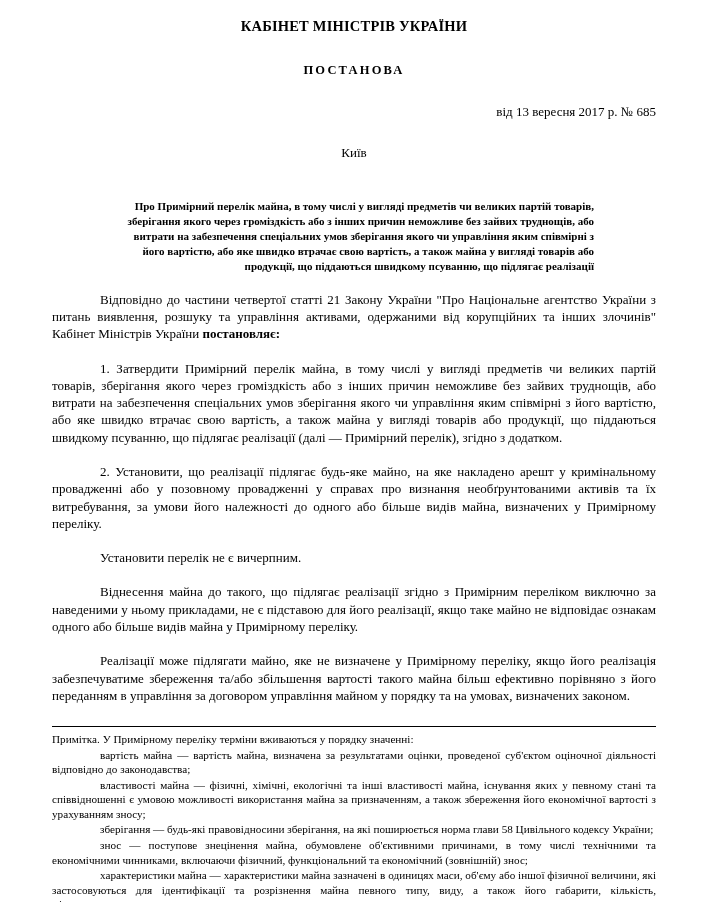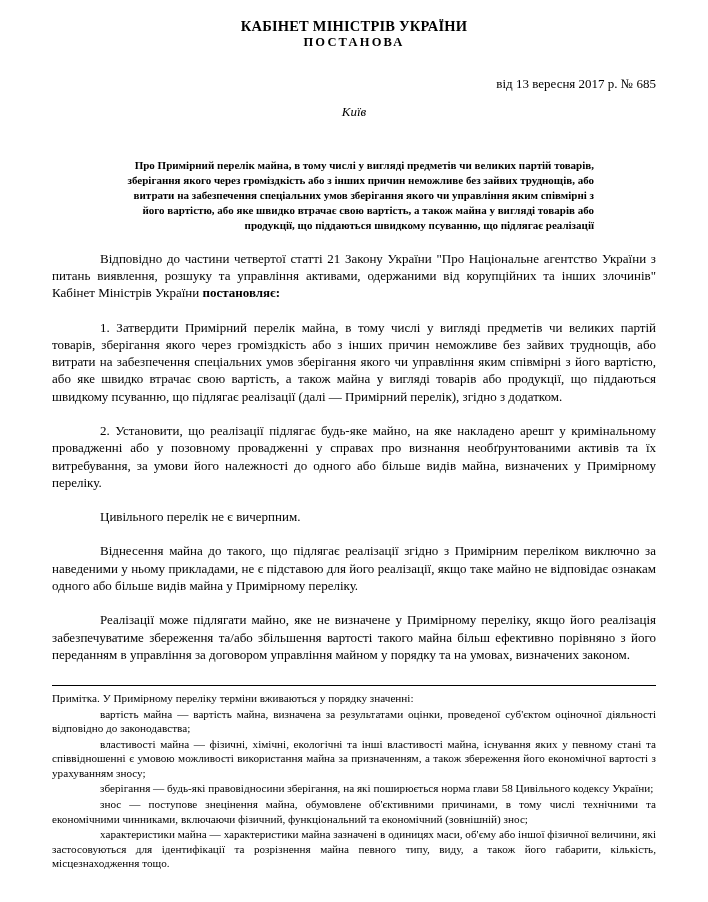--- a/index.html
+++ b/index.html
@@ -25,31 +25,31 @@
     font-weight: bold;
     font-size: 14.5px;
     letter-spacing: 0.2px;
     margin-top: 4px;
   }
   .doc-type {
     text-align: center;
     font-weight: bold;
     font-size: 12.5px;
     letter-spacing: 2.2px;
+    margin-top: 28px;
   }
   .doc-date {
     text-align: right;
     font-size: 13px;
     margin-top: 26px;
   }
   .doc-city {
     text-align: center;
     font-size: 13px;
-    margin-top: 12px;
-    font-style: italic;
+    margin-top: 25px;
   }
   .doc-subject {
     text-align: right;
     font-weight: bold;
     font-size: 11px;
     line-height: 1.36;
     margin: 38px auto 0 auto;
     width: 480px;
   }
   .body-par {
@@ -100,21 +100,21 @@
 
   <div class="doc-date">від 13 вересня 2017 р. № 685</div>
 
   <div class="doc-city">Київ</div>
 
   <div class="doc-subject">Про Примірний перелік майна, в тому числі у вигляді предметів чи великих партій товарів, зберігання якого через громіздкість або з інших причин неможливе без зайвих труднощів, або витрати на забезпечення спеціальних умов зберігання якого чи управління яким співмірні з його вартістю, або яке швидко втрачає свою вартість, а також майна у вигляді товарів або продукції, що піддаються швидкому псуванню, що підлягає реалізації</div>
 
   <div class="body-par">Відповідно до частини четвертої статті 21 Закону України "Про Національне агентство України з питань виявлення, розшуку та управління активами, одержаними від корупційних та інших злочинів" Кабінет Міністрів України <b>постановляє:</b></div>
   <div class="body-par">1. Затвердити Примірний перелік майна, в тому числі у вигляді предметів чи великих партій товарів, зберігання якого через громіздкість або з інших причин неможливе без зайвих труднощів, або витрати на забезпечення спеціальних умов зберігання якого чи управління яким співмірні з його вартістю, або яке швидко втрачає свою вартість, а також майна у вигляді товарів або продукції, що піддаються швидкому псуванню, що підлягає реалізації (далі — Примірний перелік), згідно з додатком.</div>
   <div class="body-par">2. Установити, що реалізації підлягає будь-яке майно, на яке накладено арешт у кримінальному провадженні або у позовному провадженні у справах про визнання необґрунтованими активів та їх витребування, за умови його належності до одного або більше видів майна, визначених у Примірному переліку.</div>
-  <div class="body-par">Цивільного перелік не є вичерпним.</div>
+  <div class="body-par">Установити перелік не є вичерпним.</div>
   <div class="body-par">Віднесення майна до такого, що підлягає реалізації згідно з Примірним переліком виключно за наведеними у ньому прикладами, не є підставою для його реалізації, якщо таке майно не відповідає ознакам одного або більше видів майна у Примірному переліку.</div>
   <div class="body-par">Реалізації може підлягати майно, яке не визначене у Примірному переліку, якщо його реалізація забезпечуватиме збереження та/або збільшення вартості такого майна більш ефективно порівняно з його переданням в управління за договором управління майном у порядку та на умовах, визначених законом.</div>
 
   <hr class="divider">
 
   <div class="note-block">
     <div class="note-lead">
       <span class="note-label">Примітка.</span><span>У Примірному переліку терміни вживаються у порядку значенні:</span>
     </div>
     <div class="note-item">вартість майна — вартість майна, визначена за результатами оцінки, проведеної суб'єктом оціночної діяльності відповідно до законодавства;</div>

